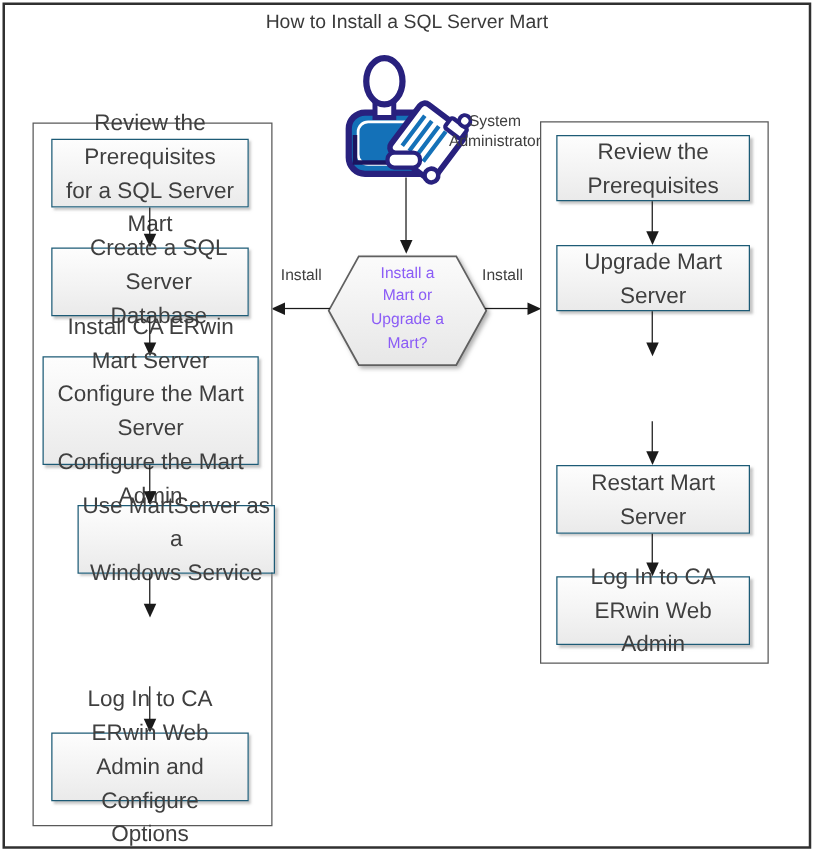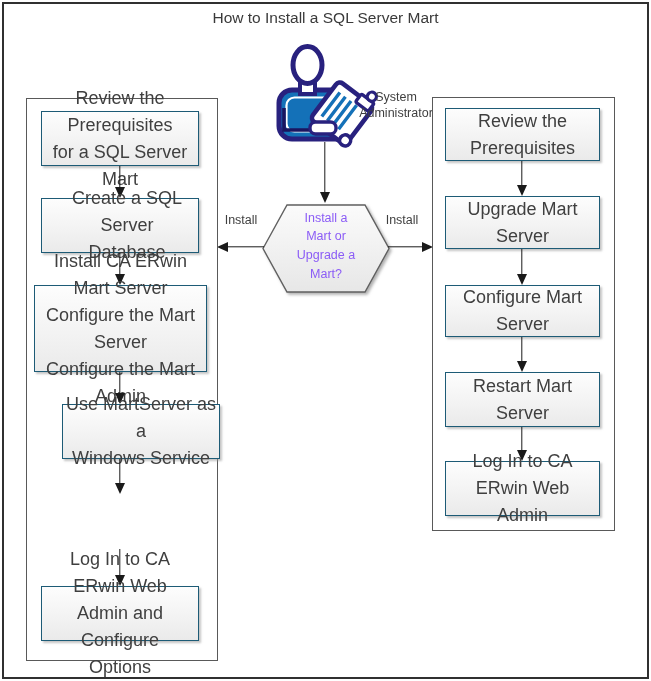--- a/index.html
+++ b/index.html
@@ -138,19 +138,18 @@
   <div class="varrow" style="left:114px;top:549px;height:37px;"></div>
   <div class="step prewrap" style="left:41px;top:586px;width:158px;height:55px;">Log In to CA ERwin Web
 Admin and Configure
 Options</div>
 
   <div class="container right"></div>
   <div class="step prewrap" style="left:445px;top:108px;width:155px;height:53px;">Review the Prerequisites</div>
   <div class="varrow" style="left:516px;top:161px;height:35px;"></div>
   <div class="step prewrap" style="left:445px;top:196px;width:155px;height:53px;">Upgrade Mart Server</div>
   <div class="varrow" style="left:516px;top:249px;height:36px;"></div>
-  <div class="step prewrap" style="left:445px;top:285px;width:155px;height:52px;">Configure Mart Server</div>
   <div class="varrow" style="left:516px;top:337px;height:35px;"></div>
   <div class="step prewrap" style="left:445px;top:372px;width:155px;height:55px;">Restart Mart Server</div>
   <div class="varrow" style="left:516px;top:427px;height:34px;"></div>
   <div class="step prewrap" style="left:445px;top:461px;width:155px;height:55px;">Log In to CA ERwin Web
 Admin</div>
 </div>
 
 </body></html>

